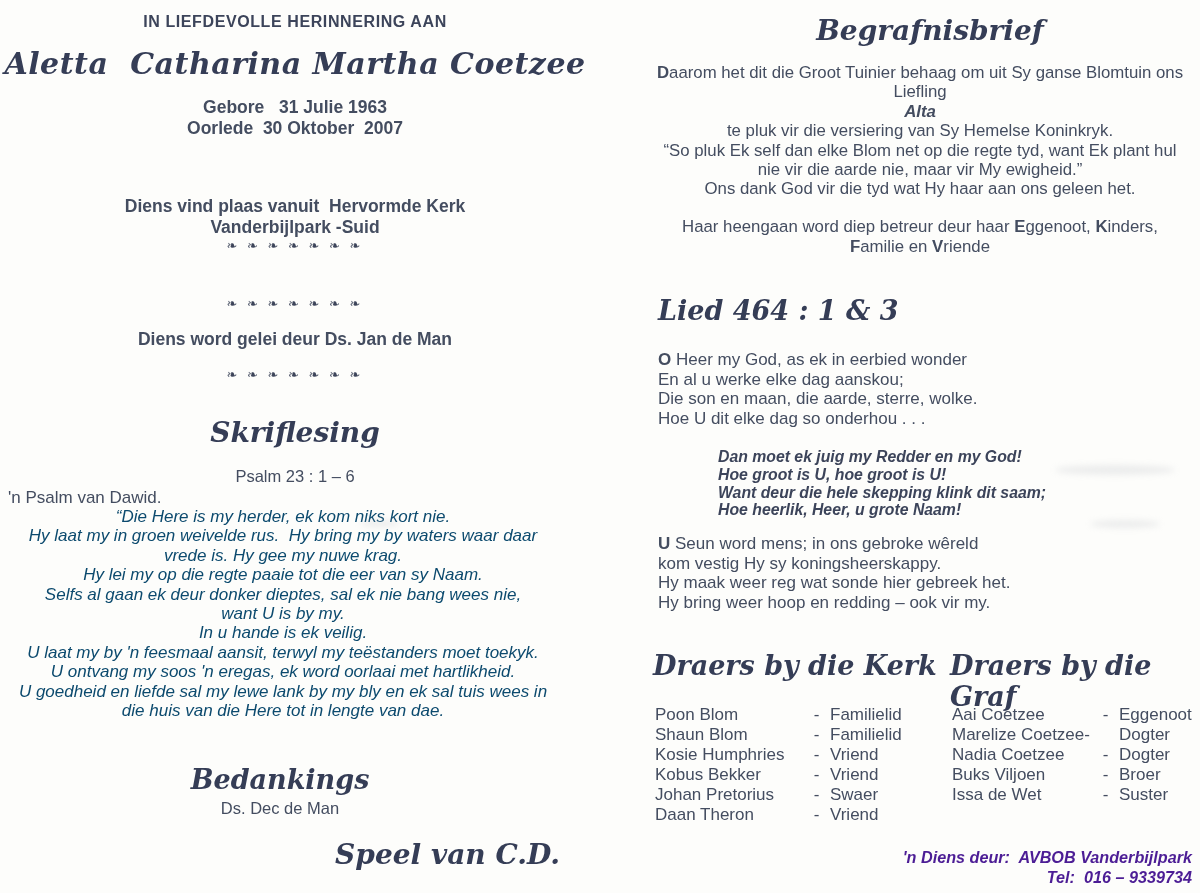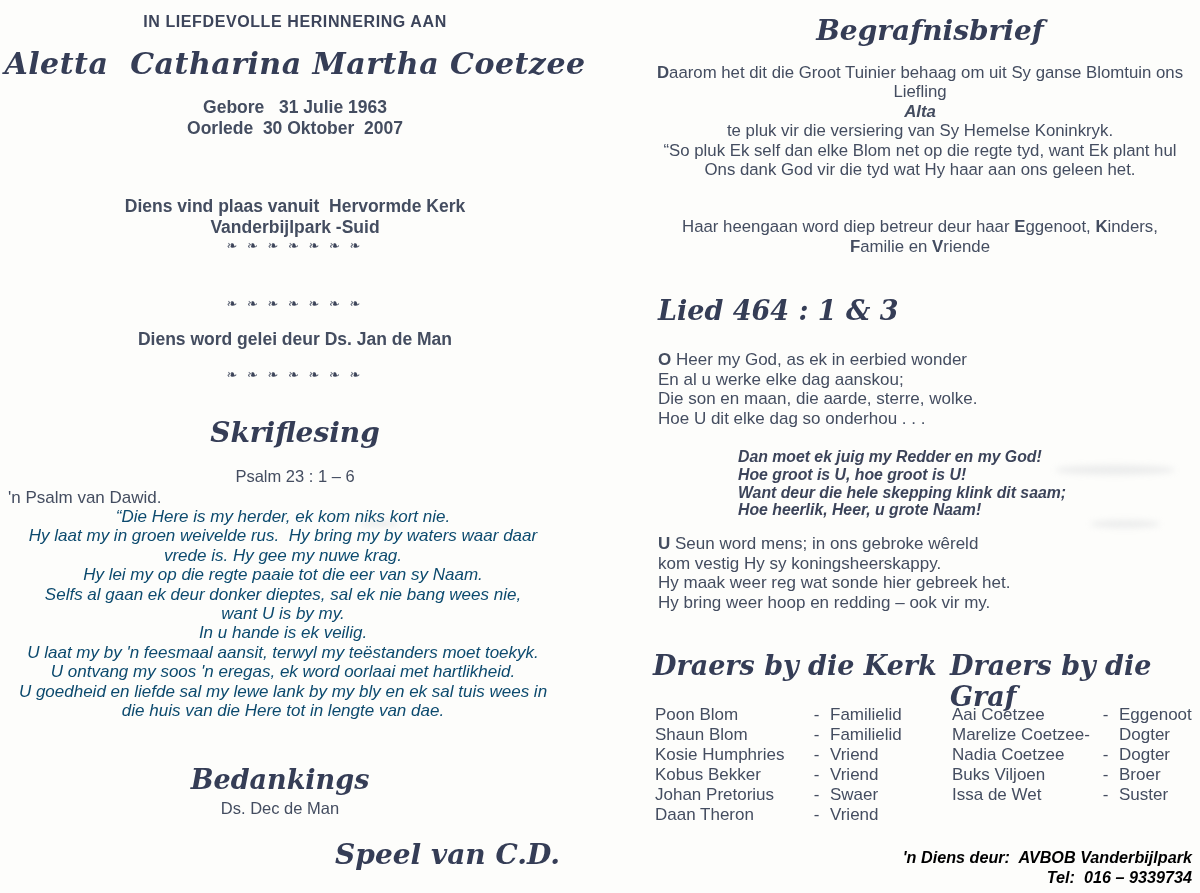--- a/index.html
+++ b/index.html
@@ -47,32 +47,32 @@
   
   .col-right { position:absolute; left:620px; top:6px; width:580px; height:893px; }
   .begraf-head { top:8px; left:40px; width:540px; font-size:28px; text-align:center; }
   .brief-body  { top:57px; left:20px; width:560px; text-align:center; font-size:16.8px; line-height:19.4px; }
   .brief-body div { white-space:pre; }
   .mourning    { top:211px; left:20px; width:560px; text-align:center; font-size:16.8px; line-height:19.8px; }
   .lied-head   { top:289px; left:38px; font-size:27px; }
   .verse       { left:38px; font-size:17px; line-height:19.6px; }
   .verse div   { white-space:pre; }
   .verse1      { top:344px; }
-  .refrain     { top:442px; left:98px; font-size:15.8px; line-height:17.8px; font-weight:bold; font-style:italic; color:#3c445a;margin-left:20px; }
+  .refrain     { top:442px; left:98px; font-size:15.8px; line-height:17.8px; font-weight:bold; font-style:italic; color:#3c445a; }
   .refrain div { white-space:pre; }
   .verse3      { top:528px; }
   .draers-kerk-head { top:644px; left:33px;  font-size:27px; }
   .draers-graf-head { top:644px; left:330px; font-size:27px; }
   .dlist       { font-size:17px; line-height:20px; top:699px; }
   .dlist-kerk  { left:35px; }
   .dlist-graf  { left:332px; }
   .dname-k { display:inline-block; width:148px; }
   .dname-g { display:inline-block; width:140px; }
   .dsep    { display:inline-block; width:27px; text-align:center; }
-  .footer  { top:842px; left:0; width:572px; text-align:right; font-weight:bold; font-style:italic; font-size:16.2px; line-height:19.5px; color:#000000; }
+  .footer  { top:842px; left:0; width:572px; text-align:right; font-weight:bold; font-style:italic; font-size:16.2px; line-height:19.5px; color:#4c1d95; }
   .footer div { white-space:pre; }
 
   
   .smudge { position:absolute; border-radius:50%; filter:blur(3px); background:#b9bcc2; opacity:.25; }
   .sm1 { left:1055px; top:465px; width:120px; height:10px; }
   .sm2 { left:1090px; top:520px; width:70px;  height:8px;  }
   .sm3 { left:360px;  top:520px; width:40px;  height:7px;  }
 </style>
 </head>
 <body>
@@ -123,20 +123,21 @@
   <section class="col-right">
 
     <h2 class="abs serif-head begraf-head">Begrafnisbrief</h2>
 
     <div class="abs brief-body">
       <div><span class="b">D</span><span>aarom het dit die Groot Tuinier behaag om uit Sy ganse Blomtuin ons</span></div>
       <div>Liefling</div>
       <div class="bi">Alta</div>
       <div>te pluk vir die versiering van Sy Hemelse Koninkryk.</div>
       <div>“So pluk Ek self dan elke Blom net op die regte tyd, want Ek plant hul</div>
+      <div>nie vir die aarde nie, maar vir My ewigheid.”</div>
       <div>Ons dank God vir die tyd wat Hy haar aan ons geleen het.</div>
     </div>
 
     <div class="abs mourning">
       <div><span>Haar heengaan word diep betreur deur haar </span><span class="b">E</span><span>ggenoot, </span><span class="b">K</span><span>inders,</span></div>
       <div><span class="b">F</span><span>amilie en </span><span class="b">V</span><span>riende</span></div>
     </div>
 
     <h2 class="abs serif-head lied-head">Lied  464 : 1 &amp; 3</h2>
 

